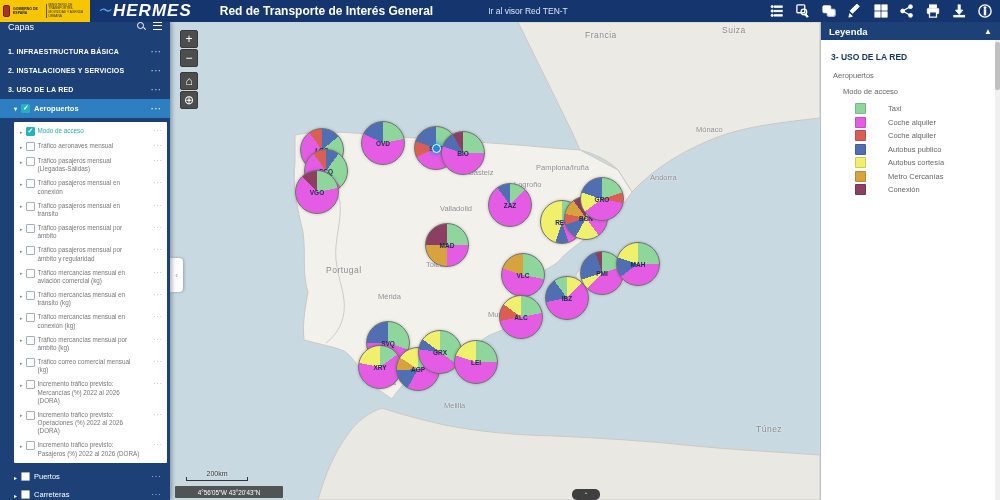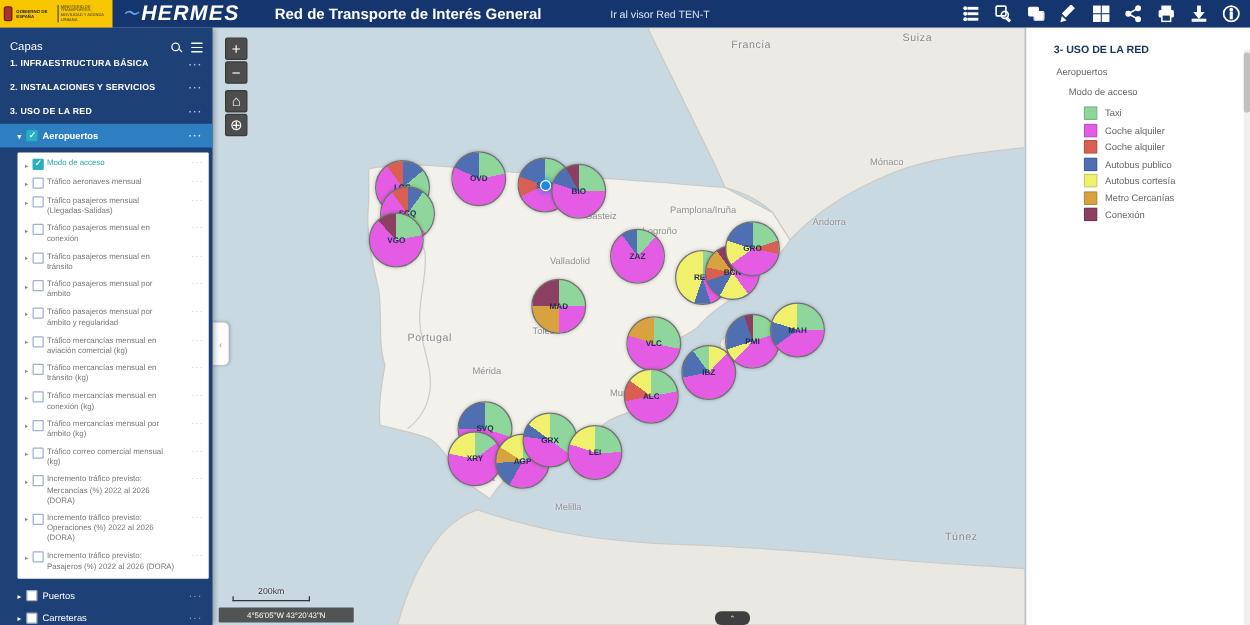--- a/index.html
+++ b/index.html
@@ -25,21 +25,21 @@
   .hdr-icons { display:flex; align-items:center; gap:11px; margin-left:auto;
     margin-right:8px; }
   .hicon { width:15px; height:15px; display:flex; align-items:center;
     justify-content:center; cursor:pointer; }
   .hicon svg { width:14px; height:14px; fill:#fff; stroke:#fff; }
 
   
   .sidebar { position:absolute; left:0; top:22px; width:170px; height:478px;
     background:#1d4077; z-index:40; overflow:hidden;
     box-shadow:2px 0 4px rgba(0,0,0,.3); }
-  .sb-head { height:20px; display:flex; align-items:flex-end; padding:0 8px;
+  .sb-head { height:20px; display:flex; align-items:flex-start; padding:0 8px;
     color:#fff;gap:22px; }
   .sb-title { font-size:9px; }
   .sb-head-icons { margin-left:auto; display:flex; gap:8px; align-items:center; }
   .mag { position:relative; width:8px; height:8px; }
   .mag::before { content:""; position:absolute; left:0; top:0; width:5px; height:5px;
     border:1.2px solid #fff; border-radius:50%; }
   .mag::after { content:""; position:absolute; left:5.5px; top:5.5px; width:3px;
     height:1.2px; background:#fff; transform:rotate(45deg); }
   .filter-ic { display:inline-block; width:9px; height:8px;
     background:linear-gradient(#fff 0 1px, transparent 1px 3.5px, #fff 3.5px 4.5px,
@@ -114,25 +114,25 @@
     background:#3f3f3f; border-radius:5px; color:#ddd; font-size:6px; display:flex;
     align-items:center; justify-content:center; cursor:pointer; }
 
   
   .legend { position:absolute; left:820px; top:22px; width:180px; height:478px;
     background:#fff; border-left:1px solid #b9c2cc; z-index:45; }
   .lg-head { height:18px; background:#1d4077; color:#fff; display:flex;
     align-items:center; padding:0 8px; font-size:9.5px; font-weight:bold;
     cursor:pointer; }
   .lg-head .up { margin-left:auto; font-size:8px; }
-  .lg-body { padding:12px 22px; }
+  .lg-body { padding:12px 10px; }
   .lg-sec { color:#16355f; font-size:8.5px; font-weight:bold; margin-bottom:9px; }
   .lg-grp { color:#666; font-size:7.5px; margin-bottom:7px; margin-left:2px; }
   .lg-sub { color:#666; font-size:7.5px; margin-bottom:7px; margin-left:12px; }
-  .lg-item { display:flex; align-items:center; gap:6px; margin-left:24px;
+  .lg-item { display:flex; align-items:center; gap:22px; margin-left:24px;
     margin-bottom:2.5px; }
   .lg-sw { width:11px; height:11px; border-radius:1px; border:1px solid rgba(0,0,0,.15); }
   .lg-lbl { color:#666; font-size:7.5px; }
   .lg-scroll { position:absolute; right:0; top:18px; width:5px; height:460px;
     background:#f0f0f0; }
   .lg-thumb { position:absolute; right:0; top:2px; width:5px; height:48px;
     background:#c0c0c0; border-radius:2px; cursor:pointer; }
 </style>
 </head>
 <body>
@@ -478,20 +478,24 @@
 
   <div class="scale-wrap">
     <div class="scale-txt">200km</div>
     <div class="scale-bar"></div>
   </div>
   <div class="coord-box">4°56'05"W 43°20'43"N</div>
   <div class="attr-pill">⌃</div>
 </div>
 
 <div class="legend">
+  <div class="lg-head">
+    <span>Leyenda</span>
+    <span class="up">▲</span>
+  </div>
   <div class="lg-body">
     <div class="lg-sec">3- USO DE LA RED</div>
     <div class="lg-grp">Aeropuertos</div>
     <div class="lg-sub">Modo de acceso</div>
     <div id="lg-items">
         <div class="lg-item">
           <span class="lg-sw" style="background: rgb(142, 214, 155);"></span>
           <span class="lg-lbl">Taxi</span>
         </div>
         <div class="lg-item">

